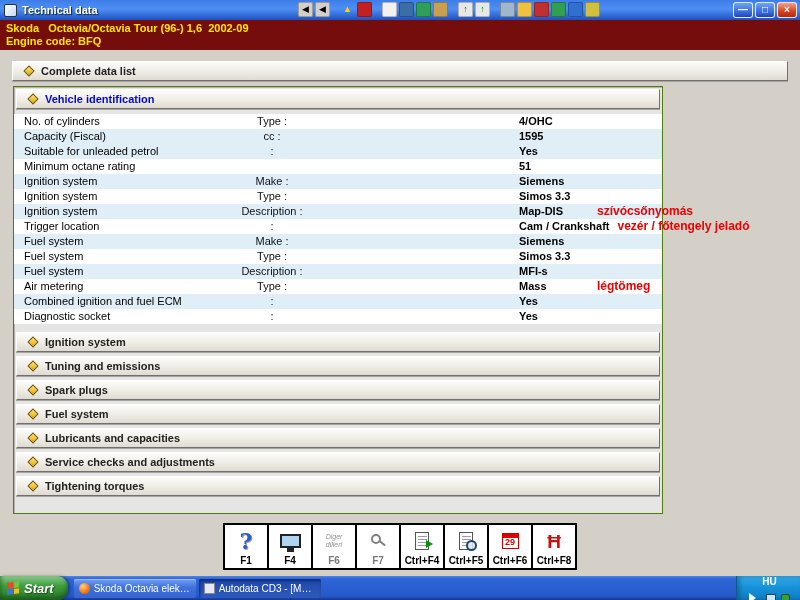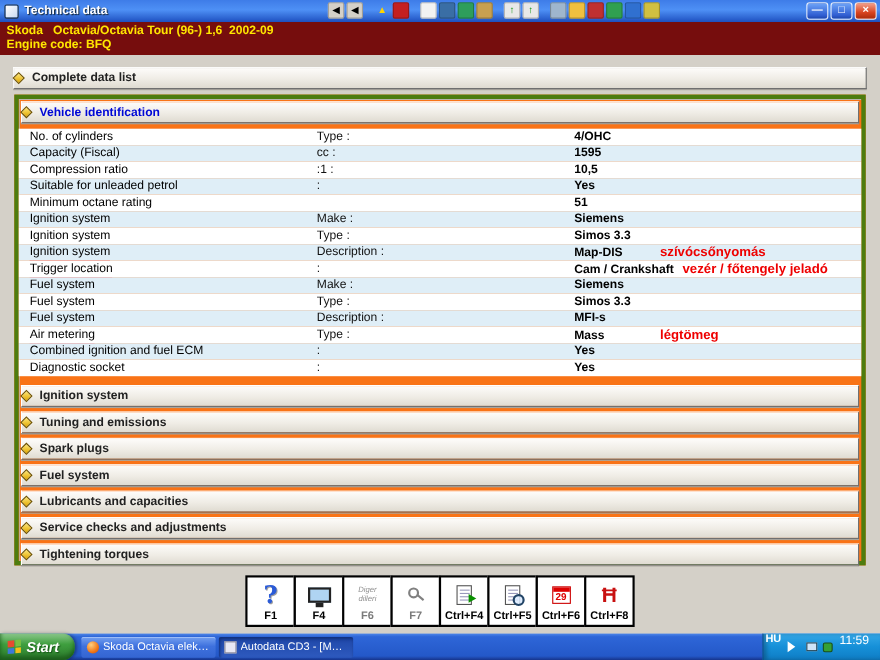--- a/index.html
+++ b/index.html
@@ -21,39 +21,39 @@
   .wbtn { width:20px; height:16px; margin-left:2px; border:1px solid rgba(255,255,255,.85);
     border-radius:3px; color:#fff; font-size:10px; line-height:13px; text-align:center; font-weight:bold;
     background:linear-gradient(180deg,#6EA4F8 0%,#2E5CD0 80%,#1E44A8 100%); }
   .wbtn.close-button { background:linear-gradient(180deg,#F2A08C 0%,#D8431F 60%,#AA2C0C 100%); }
 
   
   .vband { position:absolute; top:20px; left:0; width:800px; height:30px; background:#760D0D;
     color:#FFE600; font-size:11px; font-weight:bold; padding:2px 6px; line-height:13px; }
 
   
-  .bar { display:flex; align-items:center; gap:8px; padding:0 0; height:20px;
+  .bar { display:flex; align-items:center; gap:8px; padding:0 12px; height:20px;
     font-size:11px; font-weight:bold; color:#222;
     background:linear-gradient(180deg,#FDFCFA 0%,#EFECE5 55%,#DFDBD1 100%);
     border:1px solid; border-color:#FFFFFF #707070 #707070 #FFFFFF; box-shadow:0 1px 0 #A8A49C; }
   .diamond { width:8px; height:8px; flex:0 0 8px;
     background:linear-gradient(135deg,#FFE878,#DFA600); border:1px solid #6E5200; transform:rotate(45deg); }
   .bar.complete { position:absolute; top:61px; left:12px; width:776px; }
   .bar.vid { margin:2px; color:#0008D6; }
   .bar.section { margin:0 2px 4px 2px; }
 
   
-  .panel { position:absolute; top:86px; left:13px; width:774px; height:428px;
-    background:#f97316; border:4px solid #4d7c0f; box-shadow:inset 1px 1px 0 #B8B4AC; }
+  .panel { position:absolute; top:86px; left:13px; width:650px; height:428px;
+    background:#e5e5e5; border:1px solid #4d7c0f; box-shadow:inset 1px 1px 0 #B8B4AC; }
   .rows { margin-top:5px; }
   .row { position:relative; height:15px; line-height:15px; font-size:11px; background:#FFFFFF; color:#000; }
   .row.alt { background:#DFEEF7; }
   .lbl { position:absolute; left:10px; }
   .lbl.ured { border-bottom:2px solid #F20000; }
-  .param { position:absolute; right:265px; width:230px; text-align:left; color:#111; }
+  .param { position:absolute; right:275px; width:230px; text-align:center; color:#111; }
   .vwrap { position:absolute; left:505px; white-space:nowrap; }
   .val { font-weight:bold; display:inline-block; min-width:70px; }
   .note { color:#EE0000; font-weight:bold; font-size:12px; margin-left:8px; }
   .sections { margin-top:8px; }
 
   
   .fnbar { position:absolute; top:523px; left:0; width:800px; display:flex; justify-content:center; }
   .fncell { width:46px; height:47px; background:#FFF; border:2px solid #000; margin-left:-2px;
     display:flex; flex-direction:column; align-items:center; justify-content:flex-end; padding:2px 0; }
   .fncell:first-child { margin-left:0; }
@@ -108,23 +108,23 @@
   .flag i:nth-child(3){background:#3E78D8;} .flag i:nth-child(4){background:#F2C018;}
   .tasks { display:flex; align-items:center; gap:3px; margin-left:6px; }
   .task { width:122px; height:19px; display:flex; align-items:center; gap:4px; padding:0 5px;
     border-radius:2px; background:linear-gradient(180deg,#74A0F0,#3E71DE 45%,#3465D2);
     box-shadow:inset 0 1px 0 #9CBCF8; color:#FFF; font-size:10px; overflow:hidden; white-space:nowrap; }
   .task.active { background:linear-gradient(180deg,#1F47A8,#2E5ABF); box-shadow:inset 1px 2px 3px #102E78; }
   .tico { width:11px; height:11px; flex:0 0 11px; }
   .firefox-icon { border-radius:50%; background:radial-gradient(circle at 35% 30%,#FFD080,#F07818 60%,#C84A08); }
   .autodata-icon { background:#E8E8F4; border:1px solid #889; }
   .tlabel { overflow:hidden; text-overflow:ellipsis; }
-  .tray { margin-left:auto; height:24px; display:flex; gap:6px; padding:0 10px 0 2px;
+  .tray { margin-left:auto; height:24px; display:flex; align-items:center; gap:6px; padding:0 10px 0 12px;
     background:linear-gradient(180deg,#35A8E8 0%,#1690D8 50%,#0F7CC4 100%);
-    border-left:1px solid #0C5C94; box-shadow:inset 3px 0 4px rgba(0,0,0,.25); color:#FFF; font-size:11px; }
+    border-left:1px solid #0C5C94; box-shadow:inset 3px 0 4px rgba(0,0,0,.25); color:#FFF; font-size:11px;flex-direction:column; }
   .kb { font-size:10px; font-weight:bold; }
   .tray-icons { display:flex; align-items:center; gap:5px; }
   .volume-icon { width:0; height:0; border:5px solid transparent; border-left:7px solid #FFF; }
   .network-icon { width:10px; height:8px; background:#CFE4F8; border:1px solid #245; display:inline-block; }
   .antivirus-icon { width:9px; height:9px; background:#35A035; border:1px solid #1A501A; border-radius:2px; display:inline-block; }
   .clock { font-size:11px; }
 </style>
 </head>
 <body>
 
@@ -177,25 +177,20 @@
         <div class="row">
           <span class="lbl">No. of cylinders</span>
           <span class="param">Type :</span>
           <span class="vwrap"><span class="val">4/OHC</span></span>
         </div>
         <div class="row alt">
           <span class="lbl">Capacity (Fiscal)</span>
           <span class="param">cc :</span>
           <span class="vwrap"><span class="val">1595</span></span>
         </div>
-        <div class="row">
-          <span class="lbl">Compression ratio</span>
-          <span class="param">:1 :</span>
-          <span class="vwrap"><span class="val">10,5</span></span>
-        </div>
         <div class="row alt">
           <span class="lbl">Suitable for unleaded petrol</span>
           <span class="param">:</span>
           <span class="vwrap"><span class="val">Yes</span></span>
         </div>
         <div class="row">
           <span class="lbl">Minimum octane rating</span>
           <span class="vwrap"><span class="val">51</span></span>
         </div>
         <div class="row alt">

